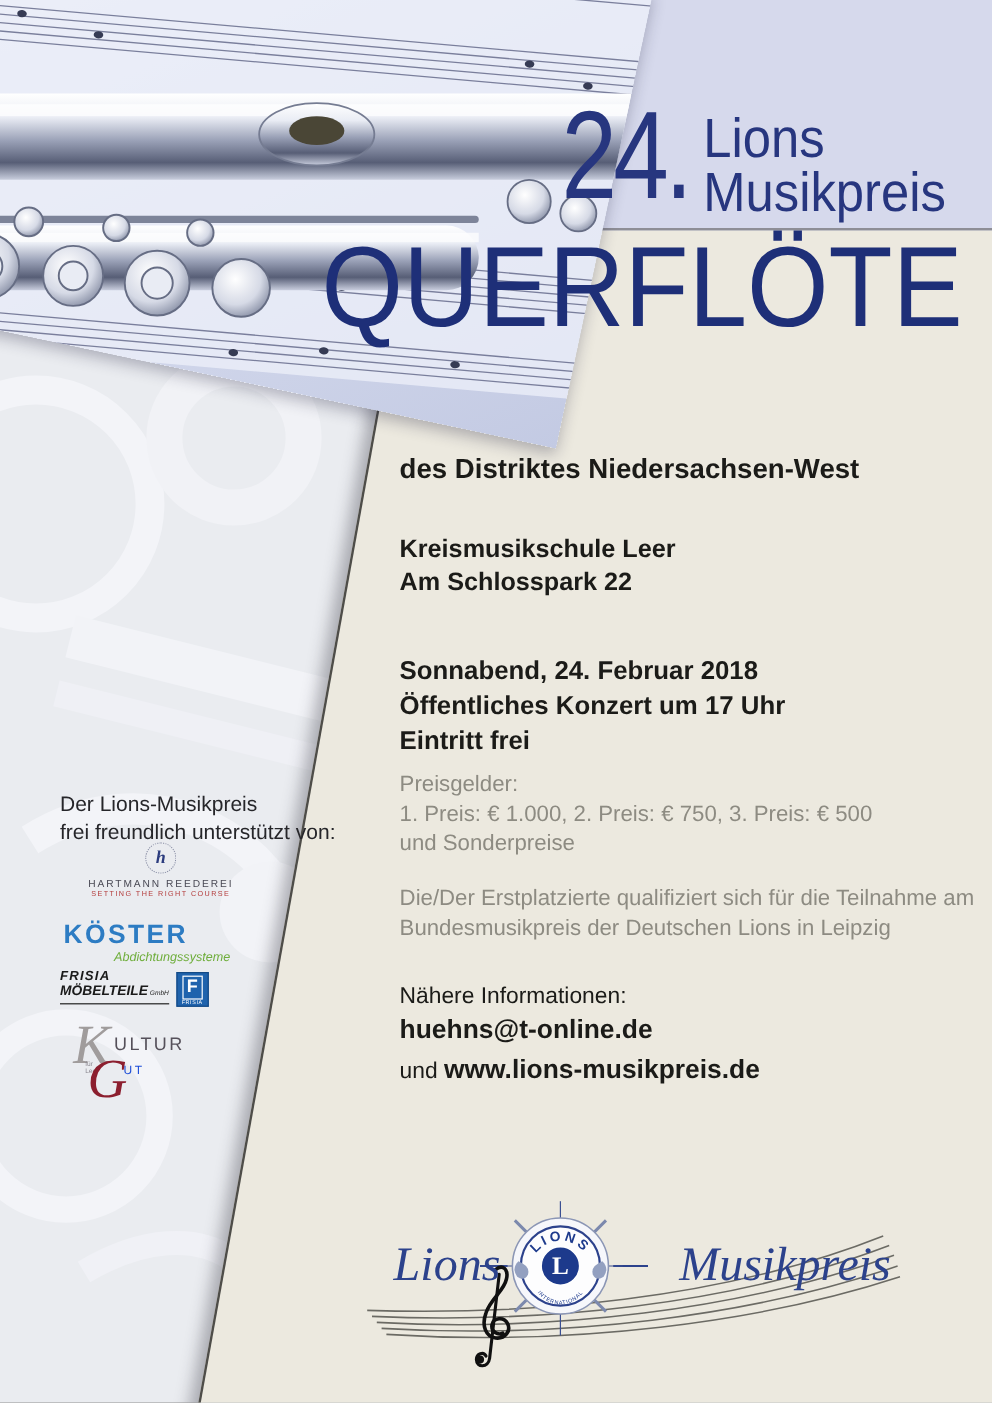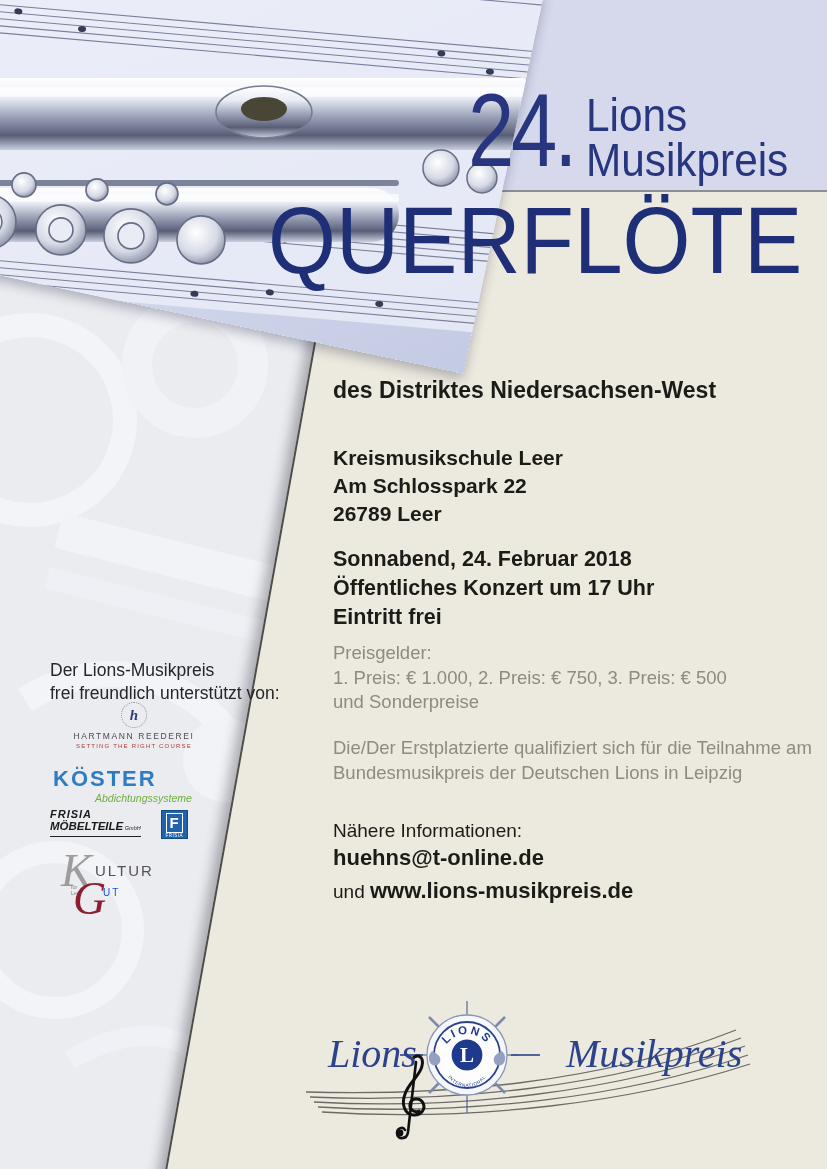--- a/index.html
+++ b/index.html
@@ -51,21 +51,21 @@
   
   .sp-intro{left:50px;top:659px;font-size:17.5px;line-height:22.5px;color:#26262a;z-index:6;}
   .hartmann{left:44px;top:702px;width:180px;text-align:center;z-index:6;}
   .hartmann .ring{display:inline-block;width:24px;height:24px;border:1px dotted #8a8fa6;border-radius:50%;line-height:24px;}
   .hartmann .ring b{font-family:"Liberation Serif",serif;font-style:italic;color:#2c3c7e;font-size:15px;}
   .hartmann .nm{font-size:8.5px;letter-spacing:1.6px;color:#4a4a55;margin-top:3px;}
   .hartmann .tg{font-size:6px;letter-spacing:1.2px;color:#b33a3a;margin-top:2px;}
   .koester{left:53px;top:766px;z-index:6;}
   .koester .nm{font-size:22px;font-weight:bold;color:#2d7cc3;letter-spacing:2px;}
   .koester .tg{font-size:10.5px;color:#6fae3c;font-style:italic;margin:0 0 0 42px;}
-  .frisia{left:50px;top:809px;z-index:6;display:flex;align-items:flex-start;gap:20px;}
+  .frisia{left:50px;top:809px;z-index:6;display:flex;align-items:flex-start;gap:6px;}
   .frisia .words{border-bottom:1.5px solid #222;padding-bottom:2px;color:#1a1a1a;}
   .frisia .l1{font-size:11px;font-weight:bold;letter-spacing:1px;font-style:italic;line-height:11px;}
   .frisia .l2{font-size:11.5px;font-weight:bold;font-style:italic;line-height:12px;}
   .frisia .gmbh{font-size:5.5px;font-weight:normal;}
   .frisia .badge{width:25px;height:27px;background:#1f63ad;border:1px solid #144a85;
      color:#fff;text-align:center;position:relative;top:1px;}
   .frisia .badge .f{font-size:15px;font-weight:bold;line-height:18px;border:1px solid #fff;margin:2px 4px 0 4px;display:block;}
   .frisia .badge .bt{font-size:4.5px;letter-spacing:.5px;display:block;}
   .kulturgut{left:55px;top:848px;width:110px;height:75px;z-index:6;}
   .kulturgut span{position:absolute;}
@@ -217,21 +217,20 @@
   <div class="abs edition">24.</div>
   <div class="abs brand-top">Lions</div>
   <div class="abs brand-bottom">Musikpreis</div>
   <div class="abs instrument">QUERFLÖTE</div>
 
   <div class="abs txt district">des Distriktes Niedersachsen-West</div>
 
   <div class="abs txt block venue">
     <div>Kreismusikschule Leer</div>
     <div>Am Schlosspark 22</div>
-    <div>26789 Leer</div>
   </div>
 
   <div class="abs txt block event">
     <div>Sonnabend, 24. Februar 2018</div>
     <div>Öffentliches Konzert um 17 Uhr</div>
     <div>Eintritt frei</div>
   </div>
 
   <div class="abs txt muted prizes">
     <div>Preisgelder:</div>

